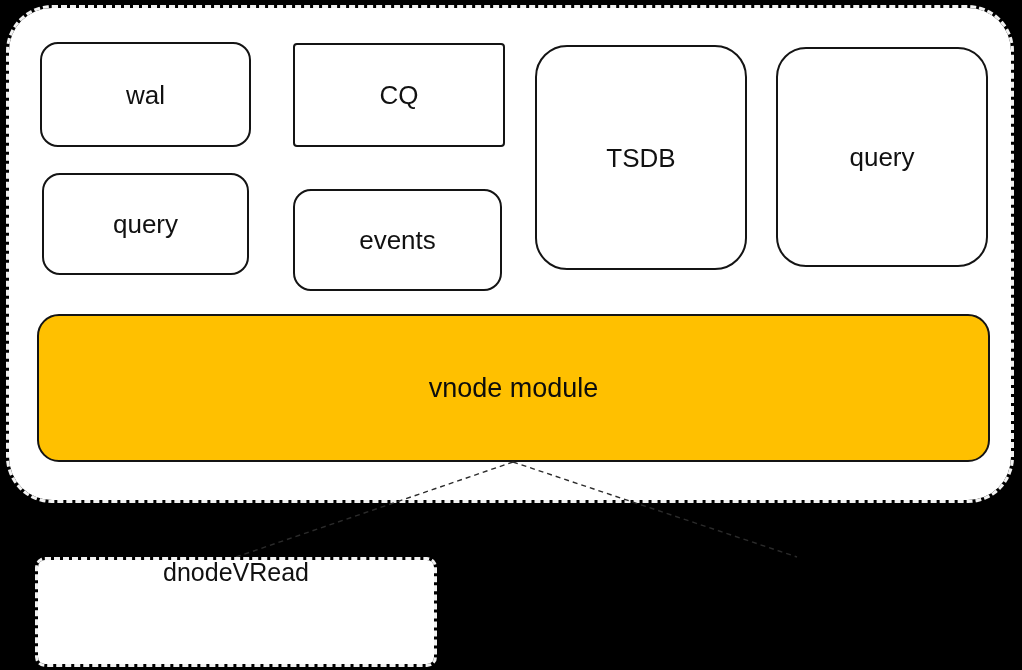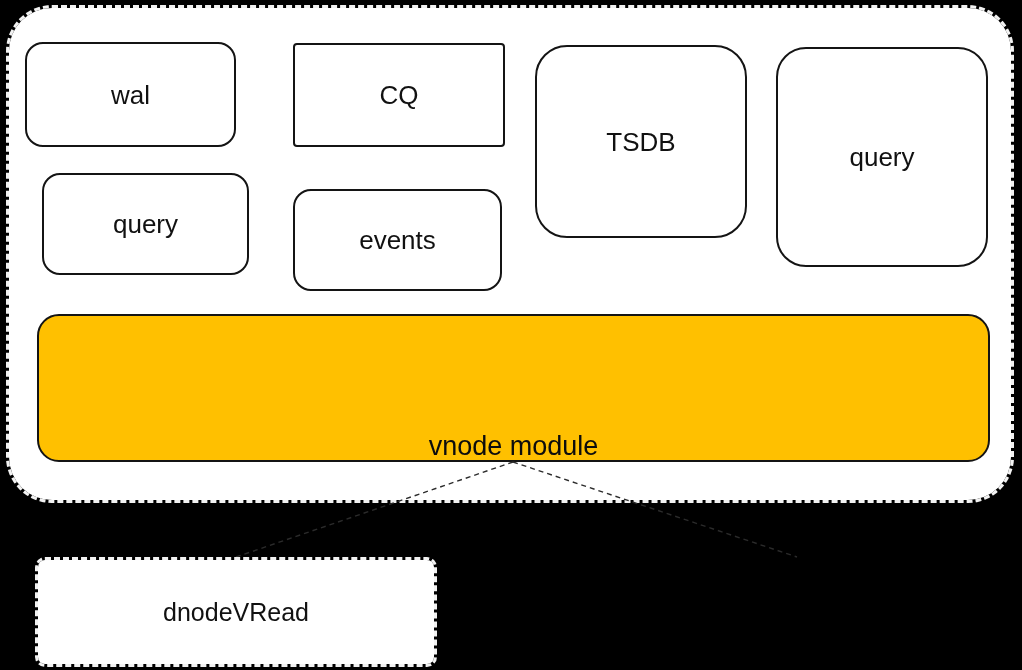--- a/index.html
+++ b/index.html
@@ -37,39 +37,39 @@
     position: absolute;
     background: #ffffff;
     border: 2.5px solid #141414;
     display: flex;
     align-items: center;
     justify-content: center;
     font-size: 26px;
     line-height: 1;
     color: #111;
   }
-  .box-wal    { left: 16px;  top: 34px;  width: 211px; height: 105px; border-radius: 18px; }
+  .box-wal    { left: 31px;  top: 34px;  width: 211px; height: 105px; border-radius: 18px; }
   .box-cq     { left: 284px; top: 35px;  width: 212px; height: 104px; border-radius: 4px; }
   .box-sync   { left: 33px;  top: 165px; width: 207px; height: 102px; border-radius: 18px; }
   .box-events { left: 284px; top: 165px; width: 209px; height: 102px; border-radius: 18px; margin-top: 16px; }
-  .box-tsdb   { left: 526px; top: 37px;  width: 212px; height: 193px; border-radius: 32px; }
+  .box-tsdb   { left: 526px; top: 37px;  width: 212px; height: 225px; border-radius: 32px; }
   .box-query  { left: 767px; top: 39px;  width: 212px; height: 220px; border-radius: 30px; text-align: right; }
 
   
   .vnode-module {
     position: absolute;
     left: 28px;
     top: 306px;
     width: 953px;
     height: 148px;
     background: #FFC000;
     border: 2.5px solid #141414;
     border-radius: 22px;
     display: flex;
-    align-items: flex-end;
+    align-items: center;
     justify-content: center;
     font-size: 27px;
     line-height: 1;
     color: #0d0d0d;
   }
 
   
   .links {
     position: absolute;
     left: 0;
@@ -80,21 +80,21 @@
   }
 
   
   .dnode-box {
     position: absolute;
     background: #ffffff;
     background-clip: padding-box;
     border: 3px dashed #f2f2f2;
     border-radius: 10px;
     display: flex;
-    align-items: center;
+    align-items: flex-start;
     justify-content: center;
     font-size: 25px;
     line-height: 1;
     color: #111;
   }
   .dnode-read  { left: 35px;  top: 557px; width: 402px; height: 110px; }
   .dnode-write { left: 609px; top: 557px; width: 377px; height: 110px; }
 </style>
 </head>
 <body>

